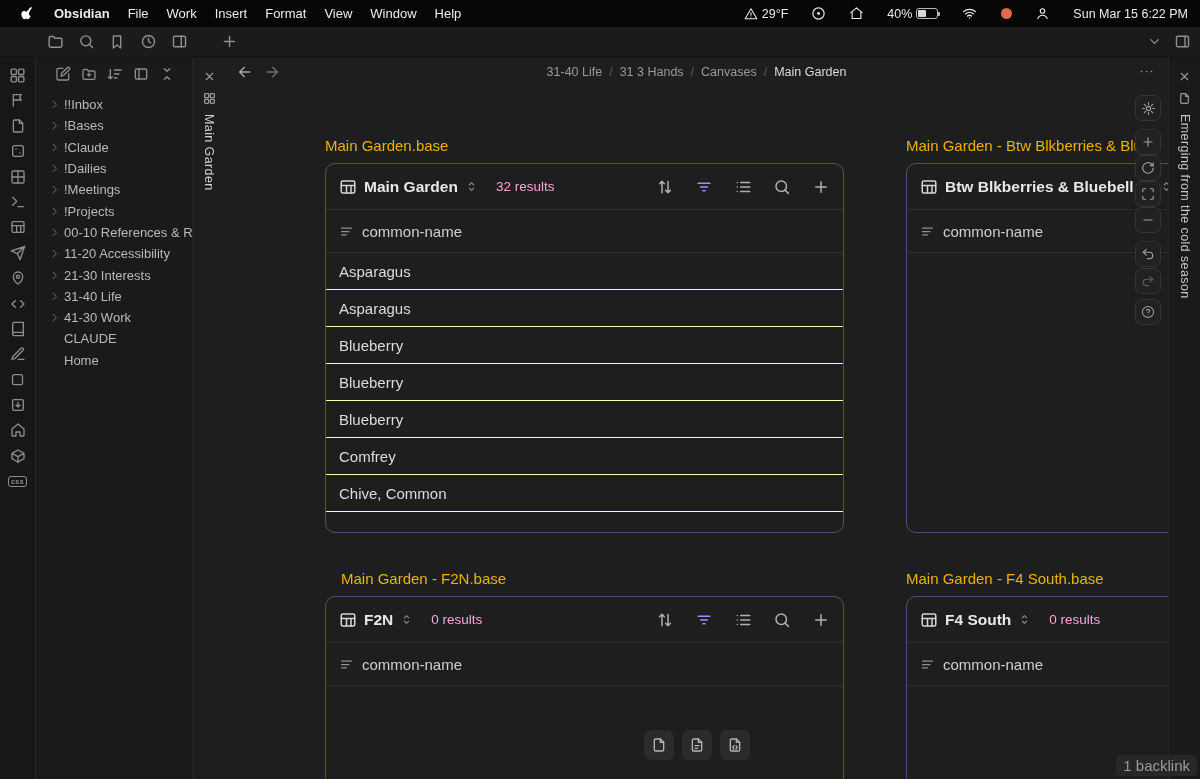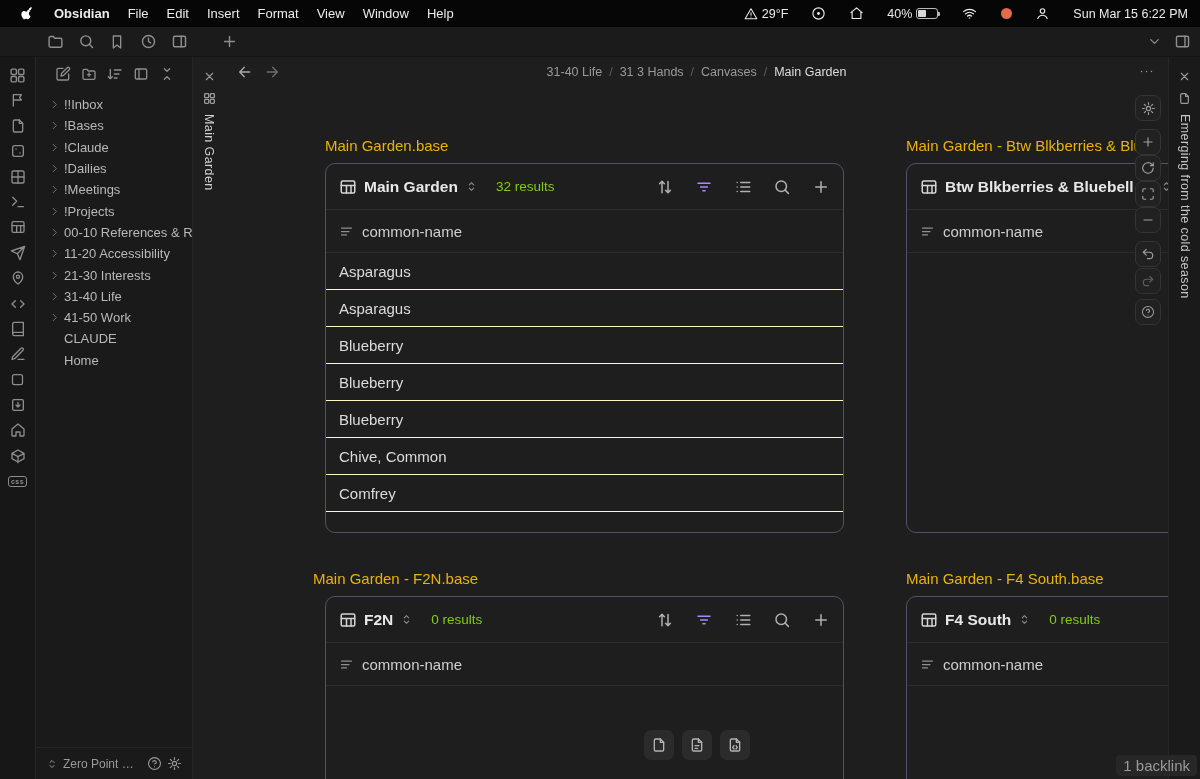--- a/index.html
+++ b/index.html
@@ -57,21 +57,21 @@
   .crumb .cur{color:#dcdcdc}
   .crumb .sep{color:#5c5c5c}
   .more{position:absolute;right:13px;top:6px;color:#9a9a9a}
   .cardlabel{position:absolute;font-size:15px;color:#eab308;white-space:nowrap}
   .card{position:absolute;width:519px;height:370px;border:1px solid #564e69;border-radius:10px;
     background:#1e1e1e;overflow:hidden}
   .chead{height:46px;display:flex;align-items:center;gap:7px;padding:0 13px;border-bottom:1px solid #2d2d2d}
   .chead .ti{color:#d5d5d5}
   .ctitle{font-size:15.5px;font-weight:700;color:#e8e8e8;white-space:nowrap}
   .cunfold{color:#8f8f8f}
-  .cres{font-size:13.5px;color:#84cc16;margin-left:11px;white-space:nowrap}
+  .cres{font-size:13.5px;color:#f9a8d4;margin-left:11px;white-space:nowrap}
   .cicons{margin-left:auto;display:flex;align-items:center;gap:21px;color:#b0b0b0}
   .cicons .cbtn{width:18px;height:18px;cursor:pointer}
   .cicons .accent{color:var(--accent,#a78bfa)}
   .ccol{height:43px;display:flex;align-items:center;gap:8px;padding:0 13px;border-bottom:1px solid #2d2d2d;
     font-size:15px;color:#cfcfcf}
   .ccol .li{color:#8f8f8f}
   .crow{height:37px;display:flex;align-items:center;padding:0 13px;border-bottom:1px solid #fef9c3;
     font-size:15px;color:#dcdcdc}
   .emptyicons{position:absolute;left:318px;top:133px;display:flex;gap:8px}
   .eico{width:30px;height:30px;border-radius:7px;background:#2b2b2b;display:flex;align-items:center;
@@ -139,21 +139,21 @@
 <div class="frame">
 
   <div class="menubar">
     <span class="mitem">
       <svg class="ic" width="15" height="15" viewBox="0 0 16 16" style="stroke:none">
         <path fill="#fff" d="M11.3 1c-.8.1-1.8.6-2.4 1.3-.5.6-1 1.6-.8 2.5 1 .1 1.9-.5 2.5-1.2.6-.7 1-1.7.7-2.6zM8.1 5.4c-1.1 0-2 .6-2.6.6-.6 0-1.5-.6-2.4-.6C1.9 5.4.4 6.5.4 8.7c0 1.4.5 2.8 1.2 3.8.6.9 1.1 1.6 1.9 1.6.7 0 1-.5 1.9-.5.9 0 1.2.5 2 .5s1.3-.7 1.9-1.5c.6-.9.9-1.8 1-1.9-.1 0-1.9-.7-1.9-2.7 0-1.7 1.4-2.5 1.5-2.6-.8-1.1-2-1.2-2.4-1.2-.5-.1-1 .2-1.4.2z"></path>
       </svg>
     </span>
     <span class="appname">Obsidian</span>
     <span class="mitem">File</span>
-    <span class="mitem">Edit</span>
+    <span class="mitem">Work</span>
     <span class="mitem">Insert</span>
     <span class="mitem">Format</span>
     <span class="mitem">View</span>
     <span class="mitem">Window</span>
     <span class="mitem">Help</span>
     <div class="mright">
       <span class="mstat">
         <svg class="ic" width="14" height="14" viewBox="0 0 24 24" style="stroke-width:1.8">
             <path d="M12 3L22 20H2z"></path>
             <path d="M12 10v4M12 17.2v.1"></path>
@@ -427,46 +427,28 @@
       <div class="ex-item">
           <svg class="ic chev" viewBox="0 0 24 24">
             <use href="#i-chev"></use>
           </svg>
           <span>31-40 Life</span>
         </div>
       <div class="ex-item">
           <svg class="ic chev" viewBox="0 0 24 24">
             <use href="#i-chev"></use>
           </svg>
-          <span>41-50 Work</span>
+          <span>41-30 Work</span>
         </div>
       <div class="ex-item file">
           <span>CLAUDE</span>
         </div>
       <div class="ex-item file">
           <span>Home</span>
         </div>
-    </div>
-    <div class="ex-footer">
-      <svg class="ic" width="12" height="12" viewBox="0 0 24 24">
-          <use href="#i-unfold"></use>
-        </svg>
-      <span>Zero Point …</span>
-      <span class="grow"></span>
-      <span class="tbtn" style="width:15px;height:15px">
-          <svg class="ic" width="15" height="15" viewBox="0 0 24 24" style="stroke-width:1.8">
-            <circle cx="12" cy="12" r="9.5"></circle>
-            <path d="M9.2 9.3a2.9 2.9 0 0 1 5.6.9c0 1.9-2.8 2.5-2.8 2.5M12 17h.01"></path>
-          </svg>
-        </span>
-      <span class="tbtn" style="width:15px;height:15px">
-          <svg class="ic" width="15" height="15" viewBox="0 0 24 24" style="stroke-width:1.8">
-            <use href="#i-gear"></use>
-          </svg>
-        </span>
     </div>
   </div>
 
   <div class="tabstrip">
     <svg class="ic" width="13" height="13" viewBox="0 0 24 24">
         <path d="M6 6l12 12M18 6L6 18"></path>
       </svg>
     <svg class="ic" width="13" height="13" viewBox="0 0 24 24" style="stroke-width:2.4">
         <rect x="3" y="3" width="7.5" height="7.5" rx="1.5"></rect>
         <rect x="13.5" y="3" width="7.5" height="7.5" rx="1.5"></rect>
@@ -546,24 +528,24 @@
       <div class="crow">
           <span>Blueberry</span>
         </div>
       <div class="crow">
           <span>Blueberry</span>
         </div>
       <div class="crow">
           <span>Blueberry</span>
         </div>
       <div class="crow">
+          <span>Comfrey</span>
+        </div>
+      <div class="crow">
           <span>Chive, Common</span>
-        </div>
-      <div class="crow">
-          <span>Comfrey</span>
         </div>
     </div>
 
     <div class="cardlabel" style="left:681px;top:80px">Main Garden - Btw Blkberries &amp; Blu</div>
     <div class="card" style="left:681px;top:106px">
       <div class="chead">
         <svg class="ic ti" width="18" height="18" viewBox="0 0 24 24">
             <use href="#i-table"></use>
           </svg>
         <span class="ctitle">Btw Blkberries &amp; Bluebell …</span>
@@ -572,21 +554,21 @@
           </svg>
       </div>
       <div class="ccol">
         <svg class="ic li" width="15" height="15" viewBox="0 0 24 24">
             <use href="#i-lines"></use>
           </svg>
         <span>common-name</span>
       </div>
     </div>
 
-    <div class="cardlabel" style="left:88px;top:513px">Main Garden - F2N.base</div>
+    <div class="cardlabel" style="left:116px;top:513px">Main Garden - F2N.base</div>
     <div class="card" style="left:100px;top:539px">
       <div class="chead">
         <svg class="ic ti" width="18" height="18" viewBox="0 0 24 24">
             <use href="#i-table"></use>
           </svg>
         <span class="ctitle">F2N</span>
         <svg class="ic cunfold" width="13" height="13" viewBox="0 0 24 24">
             <use href="#i-unfold"></use>
           </svg>
         <span class="cres">0 results</span>

